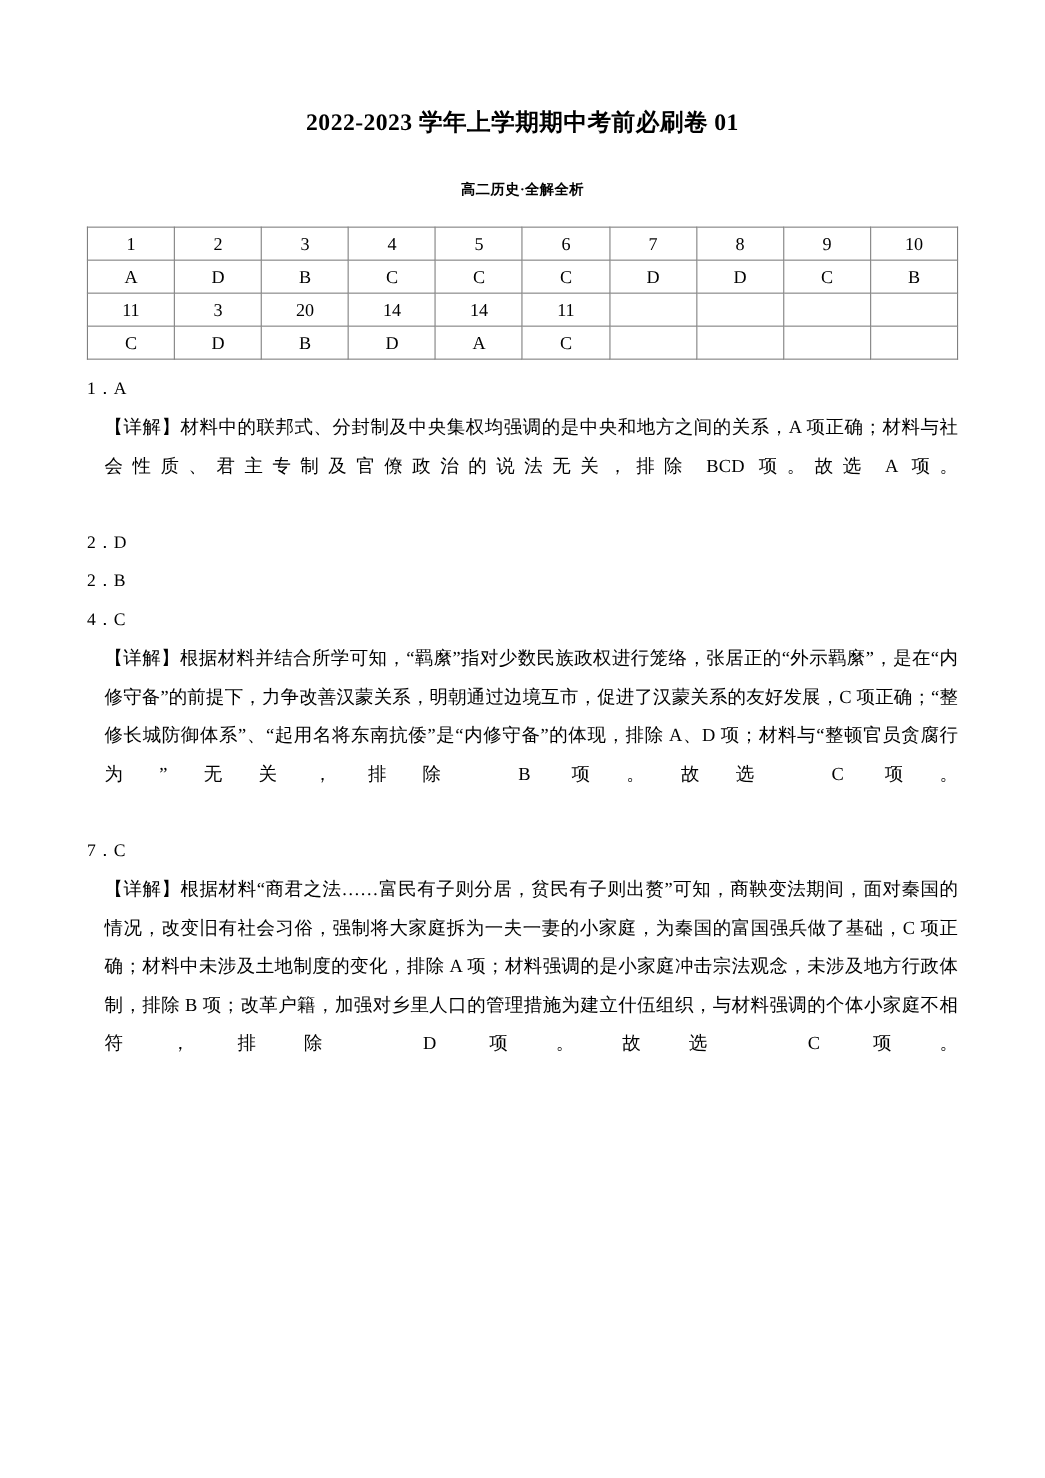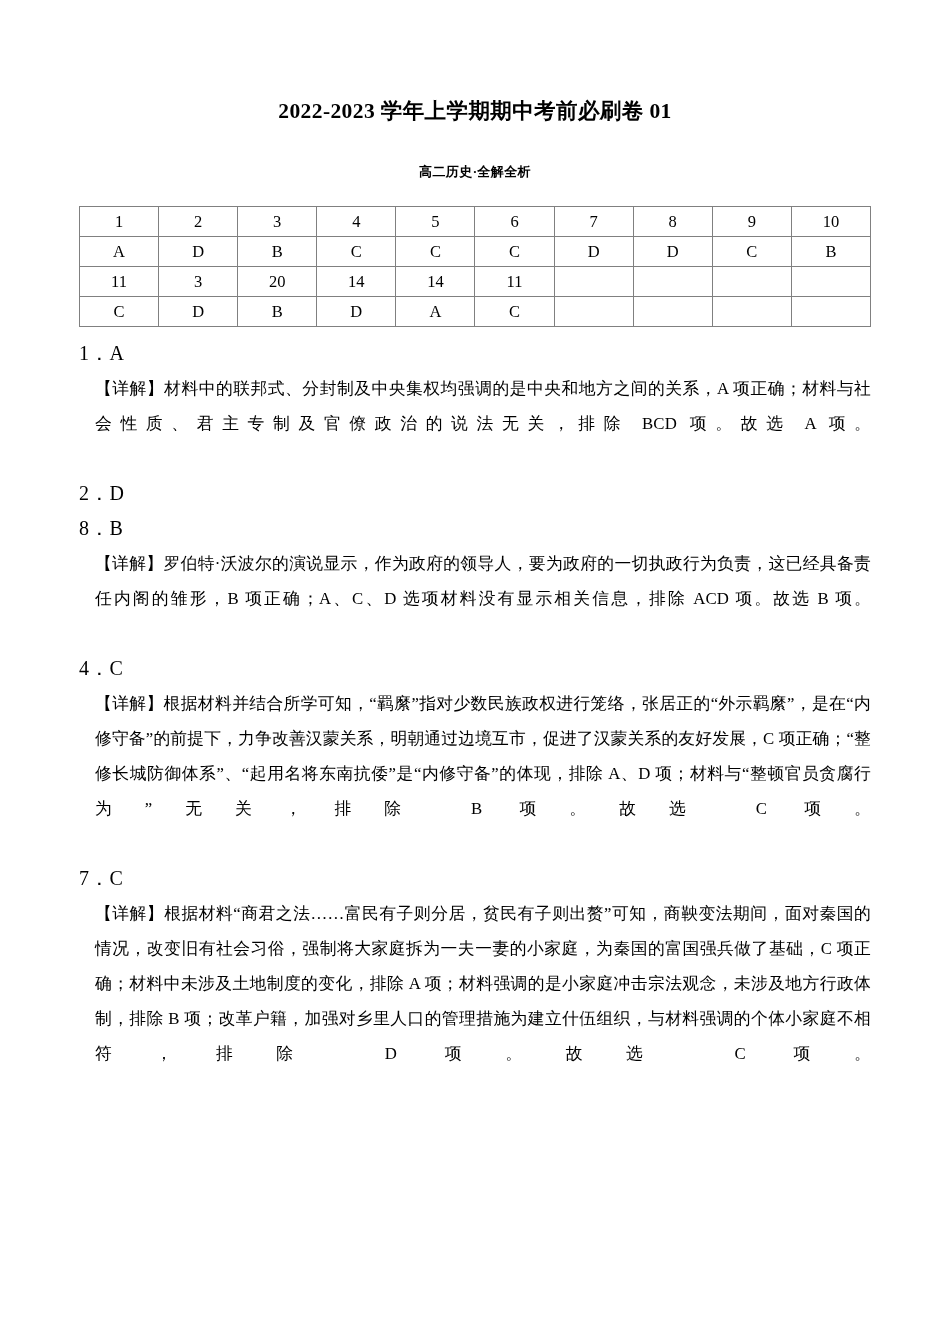--- a/index.html
+++ b/index.html
@@ -70,21 +70,21 @@
     margin: 0 auto;
     width: 792px;
     padding-top: 9px;
   }
 
   .exp-block {
     margin: 0 0 0 0;
   }
 
   .exp-head {
-    font-size: 20px;
+    font-size: 16px;
     line-height: 35px;
     letter-spacing: 0.2px;
     white-space: pre;
   }
 
   .exp-body {
     font-size: 16.8px;
     line-height: 35px;
     text-align: justify;
     text-justify: inter-ideograph;
@@ -164,22 +164,21 @@
 
   <div class="explanations">
       <div class="exp-block">
         <div class="exp-head">1．A</div>
         <div class="exp-body">【详解】材料中的联邦式、分封制及中央集权均强调的是中央和地方之间的关系，A 项正确；材料与社会性质、君主专制及官僚政治的说法无关，排除 BCD 项。故选 A 项。</div>
       </div>
       <div class="exp-block">
         <div class="exp-head">2．D</div>
       </div>
       <div class="exp-block">
-        <div class="exp-head">8．B</div>
-        <div class="exp-body">【详解】罗伯特·沃波尔的演说显示，作为政府的领导人，要为政府的一切执政行为负责，这已经具备责任内阁的雏形，B 项正确；A、C、D 选项材料没有显示相关信息，排除 ACD 项。故选 B 项。</div>
+        <div class="exp-head">2．B</div>
       </div>
       <div class="exp-block">
         <div class="exp-head">4．C</div>
       </div>
       <div class="exp-block">
         <div class="exp-body">【详解】根据材料并结合所学可知，“羁縻”指对少数民族政权进行笼络，张居正的“外示羁縻”，是在“内修守备”的前提下，力争改善汉蒙关系，明朝通过边境互市，促进了汉蒙关系的友好发展，C 项正确；“整修长城防御体系”、“起用名将东南抗倭”是“内修守备”的体现，排除 A、D 项；材料与“整顿官员贪腐行为”无关，排除 B 项。故选 C 项。</div>
       </div>
       <div class="exp-block">
         <div class="exp-head">7．C</div>
         <div class="exp-body">【详解】根据材料“商君之法……富民有子则分居，贫民有子则出赘”可知，商鞅变法期间，面对秦国的情况，改变旧有社会习俗，强制将大家庭拆为一夫一妻的小家庭，为秦国的富国强兵做了基础，C 项正确；材料中未涉及土地制度的变化，排除 A 项；材料强调的是小家庭冲击宗法观念，未涉及地方行政体制，排除 B 项；改革户籍，加强对乡里人口的管理措施为建立什伍组织，与材料强调的个体小家庭不相符，排除 D 项。故选 C 项。</div>

